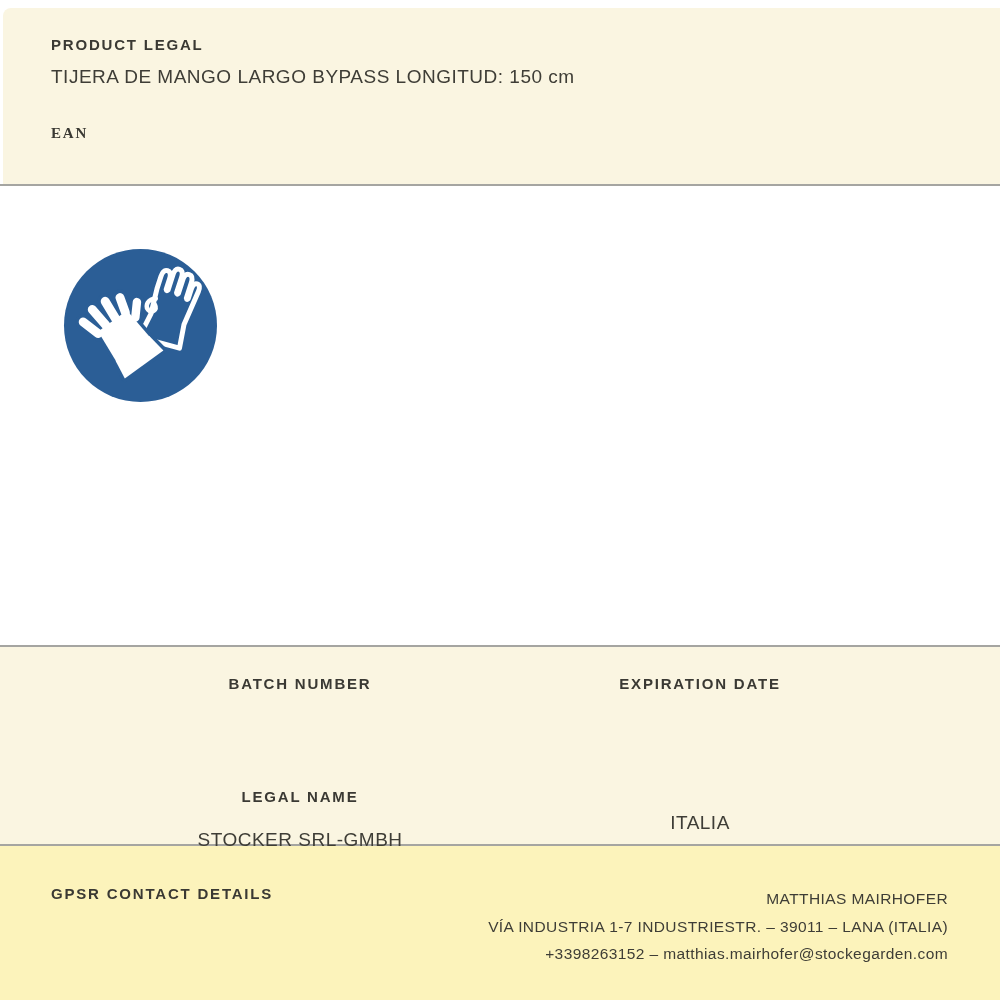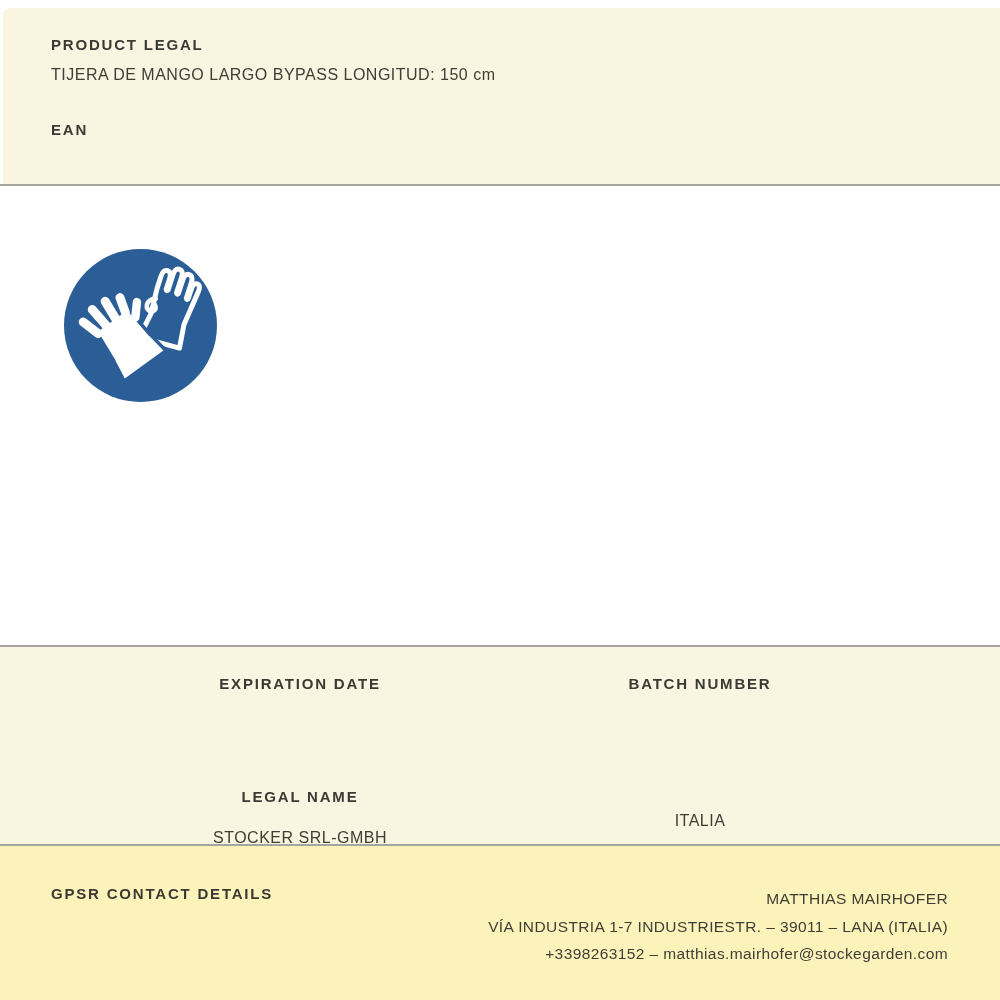--- a/index.html
+++ b/index.html
@@ -14,29 +14,29 @@
   html,body{margin:0;padding:0;}
   body{
     width:1000px;height:1000px;background:#ffffff;
     font-family:"Liberation Sans","DejaVu Sans",sans-serif;
     color:var(--ink);overflow:hidden;
   }
   .label{
     font-weight:700;font-size:15px;letter-spacing:1.8px;color:var(--ink-bold);
   }
   .value{
-    font-size:16px;letter-spacing:0.5px;color:var(--ink);
+    font-size:19px;letter-spacing:0.5px;color:var(--ink);
   }
   
   .sec-top{
     margin-top:8px;margin-left:3px;height:176px;background:var(--cream);
     border-top-left-radius:8px;padding:28px 0 0 48px;
   }
   .sec-top .value{margin-top:13px;}
-  .sec-top .label-ean{margin-top:37px;}
+  .sec-top .label-ean{margin-top:37px;font-family:Liberation Serif, serif;}
   
   .divider{height:2px;background:var(--divider);}
   
   .sec-symbol{
     height:459px;background:#ffffff;position:relative;
   }
   .symbol-box{
     position:absolute;left:63px;top:62px;width:155px;height:155px;background:#ffffff;
   }
   .symbol-box svg{display:block;width:155px;height:155px;}
@@ -104,25 +104,25 @@
       </g>
     </svg>
   </div>
 </section>
 
 <div class="divider"></div>
 
 <section class="sec-info">
   <div class="info-row">
     <div class="info-cell">
-      <div class="label">EXPIRATION DATE</div>
+      <div class="label">BATCH NUMBER</div>
       <div class="value"></div>
     </div>
     <div class="info-cell">
-      <div class="label">BATCH NUMBER</div>
+      <div class="label">EXPIRATION DATE</div>
       <div class="value"></div>
     </div>
   </div>
   <div class="info-row second">
     <div class="info-cell">
       <div class="label">LEGAL NAME</div>
       <div class="value">STOCKER SRL-GMBH</div>
     </div>
     <div class="info-cell">
       <div class="value">ITALIA</div>

